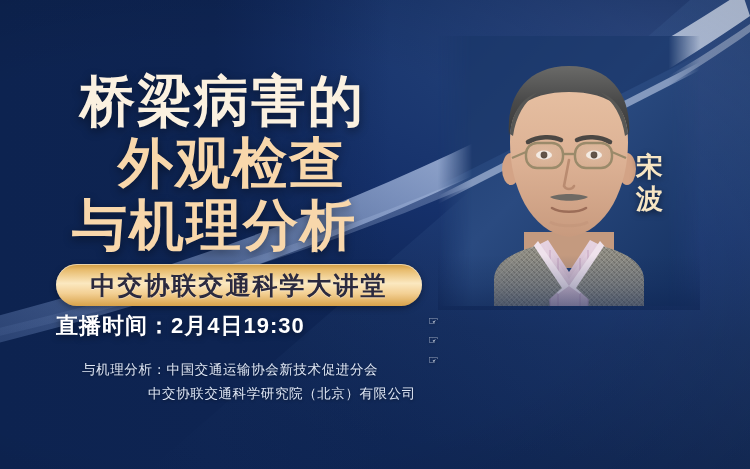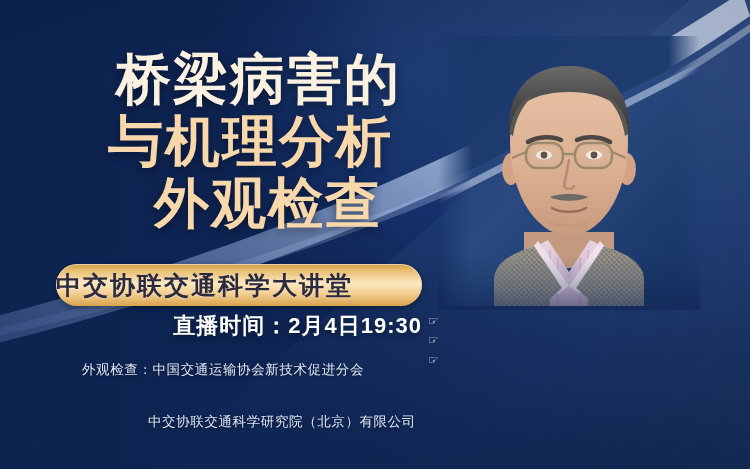--- a/index.html
+++ b/index.html
@@ -29,52 +29,52 @@
     -webkit-mask-image:linear-gradient(90deg,rgba(0,0,0,0) 0%,#000 13%,#000 88%,rgba(0,0,0,0) 100%);
             mask-image:linear-gradient(90deg,rgba(0,0,0,0) 0%,#000 13%,#000 88%,rgba(0,0,0,0) 100%);
   }
   .photo svg{display:block;width:262px;height:270px;}
   .photo-fade{
     position:absolute;left:438px;top:255px;width:262px;height:55px;
     background:linear-gradient(180deg,rgba(16,40,88,0) 0%,rgba(15,38,86,.25) 55%,rgba(14,36,82,.55) 100%);
     pointer-events:none;
   }
   
-  .title{position:absolute;left:0;top:52px;width:430px;margin-left:36px;}
+  .title{position:absolute;left:0;top:74px;width:430px;}
   .tline{
     font-weight:700;letter-spacing:2px;line-height:1;
     text-shadow:0 3px 10px rgba(0,0,0,.45);
     white-space:nowrap;
   }
   .tl1{font-size:55px;color:#fbf1e0;margin-left:80px;}
   .tl2{font-size:55px;color:#f8d7ab;margin-left:118px;margin-top:7px;}
   .tl3{font-size:55px;color:#f8d7ab;margin-left:72px;margin-top:7px;}
   
   .pill{
     position:absolute;left:56px;top:264px;width:366px;height:42px;
     border-radius:21px;
     background:linear-gradient(180deg,#cf9a3f 0%,#e8bc6e 14%,#fbe8c0 46%,#f3d094 70%,#d8a24a 100%);
     box-shadow:0 2px 6px rgba(0,0,0,.35), inset 0 1px 0 rgba(255,255,255,.55);
-    display:flex;align-items:center;justify-content:flex-start;
+    display:flex;align-items:center;justify-content:center;
   }
   .pill span{
     font-size:25px;font-weight:700;color:#2b2a3f;letter-spacing:2px;
     text-shadow:0 1px 0 rgba(255,255,255,.35);
   }
   
   .livetime{
-    position:absolute;left:56px;top:311px;width:366px;text-align:right;
+    position:absolute;left:56px;top:311px;width:366px;text-align:left;
     font-size:22px;font-weight:700;color:#ffffff;letter-spacing:1px;
     text-shadow:0 2px 6px rgba(0,0,0,.45);
   }
   
   .org{position:absolute;left:50px;top:358px;width:390px;color:#dfe7f5;
        font-size:13.5px;line-height:1.75;letter-spacing:.6px;text-shadow:0 1px 3px rgba(0,0,0,.4);}
   .org .l1{padding-left:32px;}
-  .org .l2{padding-left:98px;margin-top:28px;}
+  .org .l2{padding-left:98px;}
   
   .sname{
     position:absolute;left:628px;top:152px;width:44px;
     color:#f7e6c4;font-size:27px;font-weight:700;line-height:1.18;
     text-align:center;letter-spacing:1px;
     text-shadow:0 2px 6px rgba(0,0,0,.55);
   }
   
   .creds{position:absolute;left:428px;top:312px;width:312px;}
   .cred{display:flex;align-items:flex-start;color:#eef3fb;
@@ -220,35 +220,36 @@
 
       <path d="M114,172 C122,177 140,177 148,172" stroke="#9c6d58" stroke-width="2.6" fill="none" stroke-linecap="round"></path>
 
       <path d="M112,186 C121,191 141,191 150,186" stroke="#c2957a" stroke-width="3" fill="none" opacity=".6"></path>
     </svg>
   </div>
   <div class="photo-fade"></div>
 
   <div class="title">
     <div class="tline tl1">桥梁病害的</div>
+    <div class="tline tl2">外观检查</div>
     <div class="tline tl3">与机理分析</div>
-    <div class="tline tl2">外观检查</div>
   </div>
 
   <div class="pill">
     <span>中交协联交通科学大讲堂</span>
   </div>
 
   <div class="livetime">直播时间：2月4日19:30</div>
 
   <div class="org">
-    <div class="l1">外观检查：中国交通运输协会新技术促进分会</div>
+    <div class="l1">与机理分析：中国交通运输协会新技术促进分会</div>
     <div class="l2">中交协联交通科学研究院（北京）有限公司</div>
   </div>
 
+  <div class="sname">宋波</div>
 
   <div class="creds">
     <div class="cred">
       <span class="gl">☞</span>
     </div>
     <div class="cred">
       <span class="gl">☞</span>
     </div>
     <div class="cred">
       <span class="gl">☞</span>

